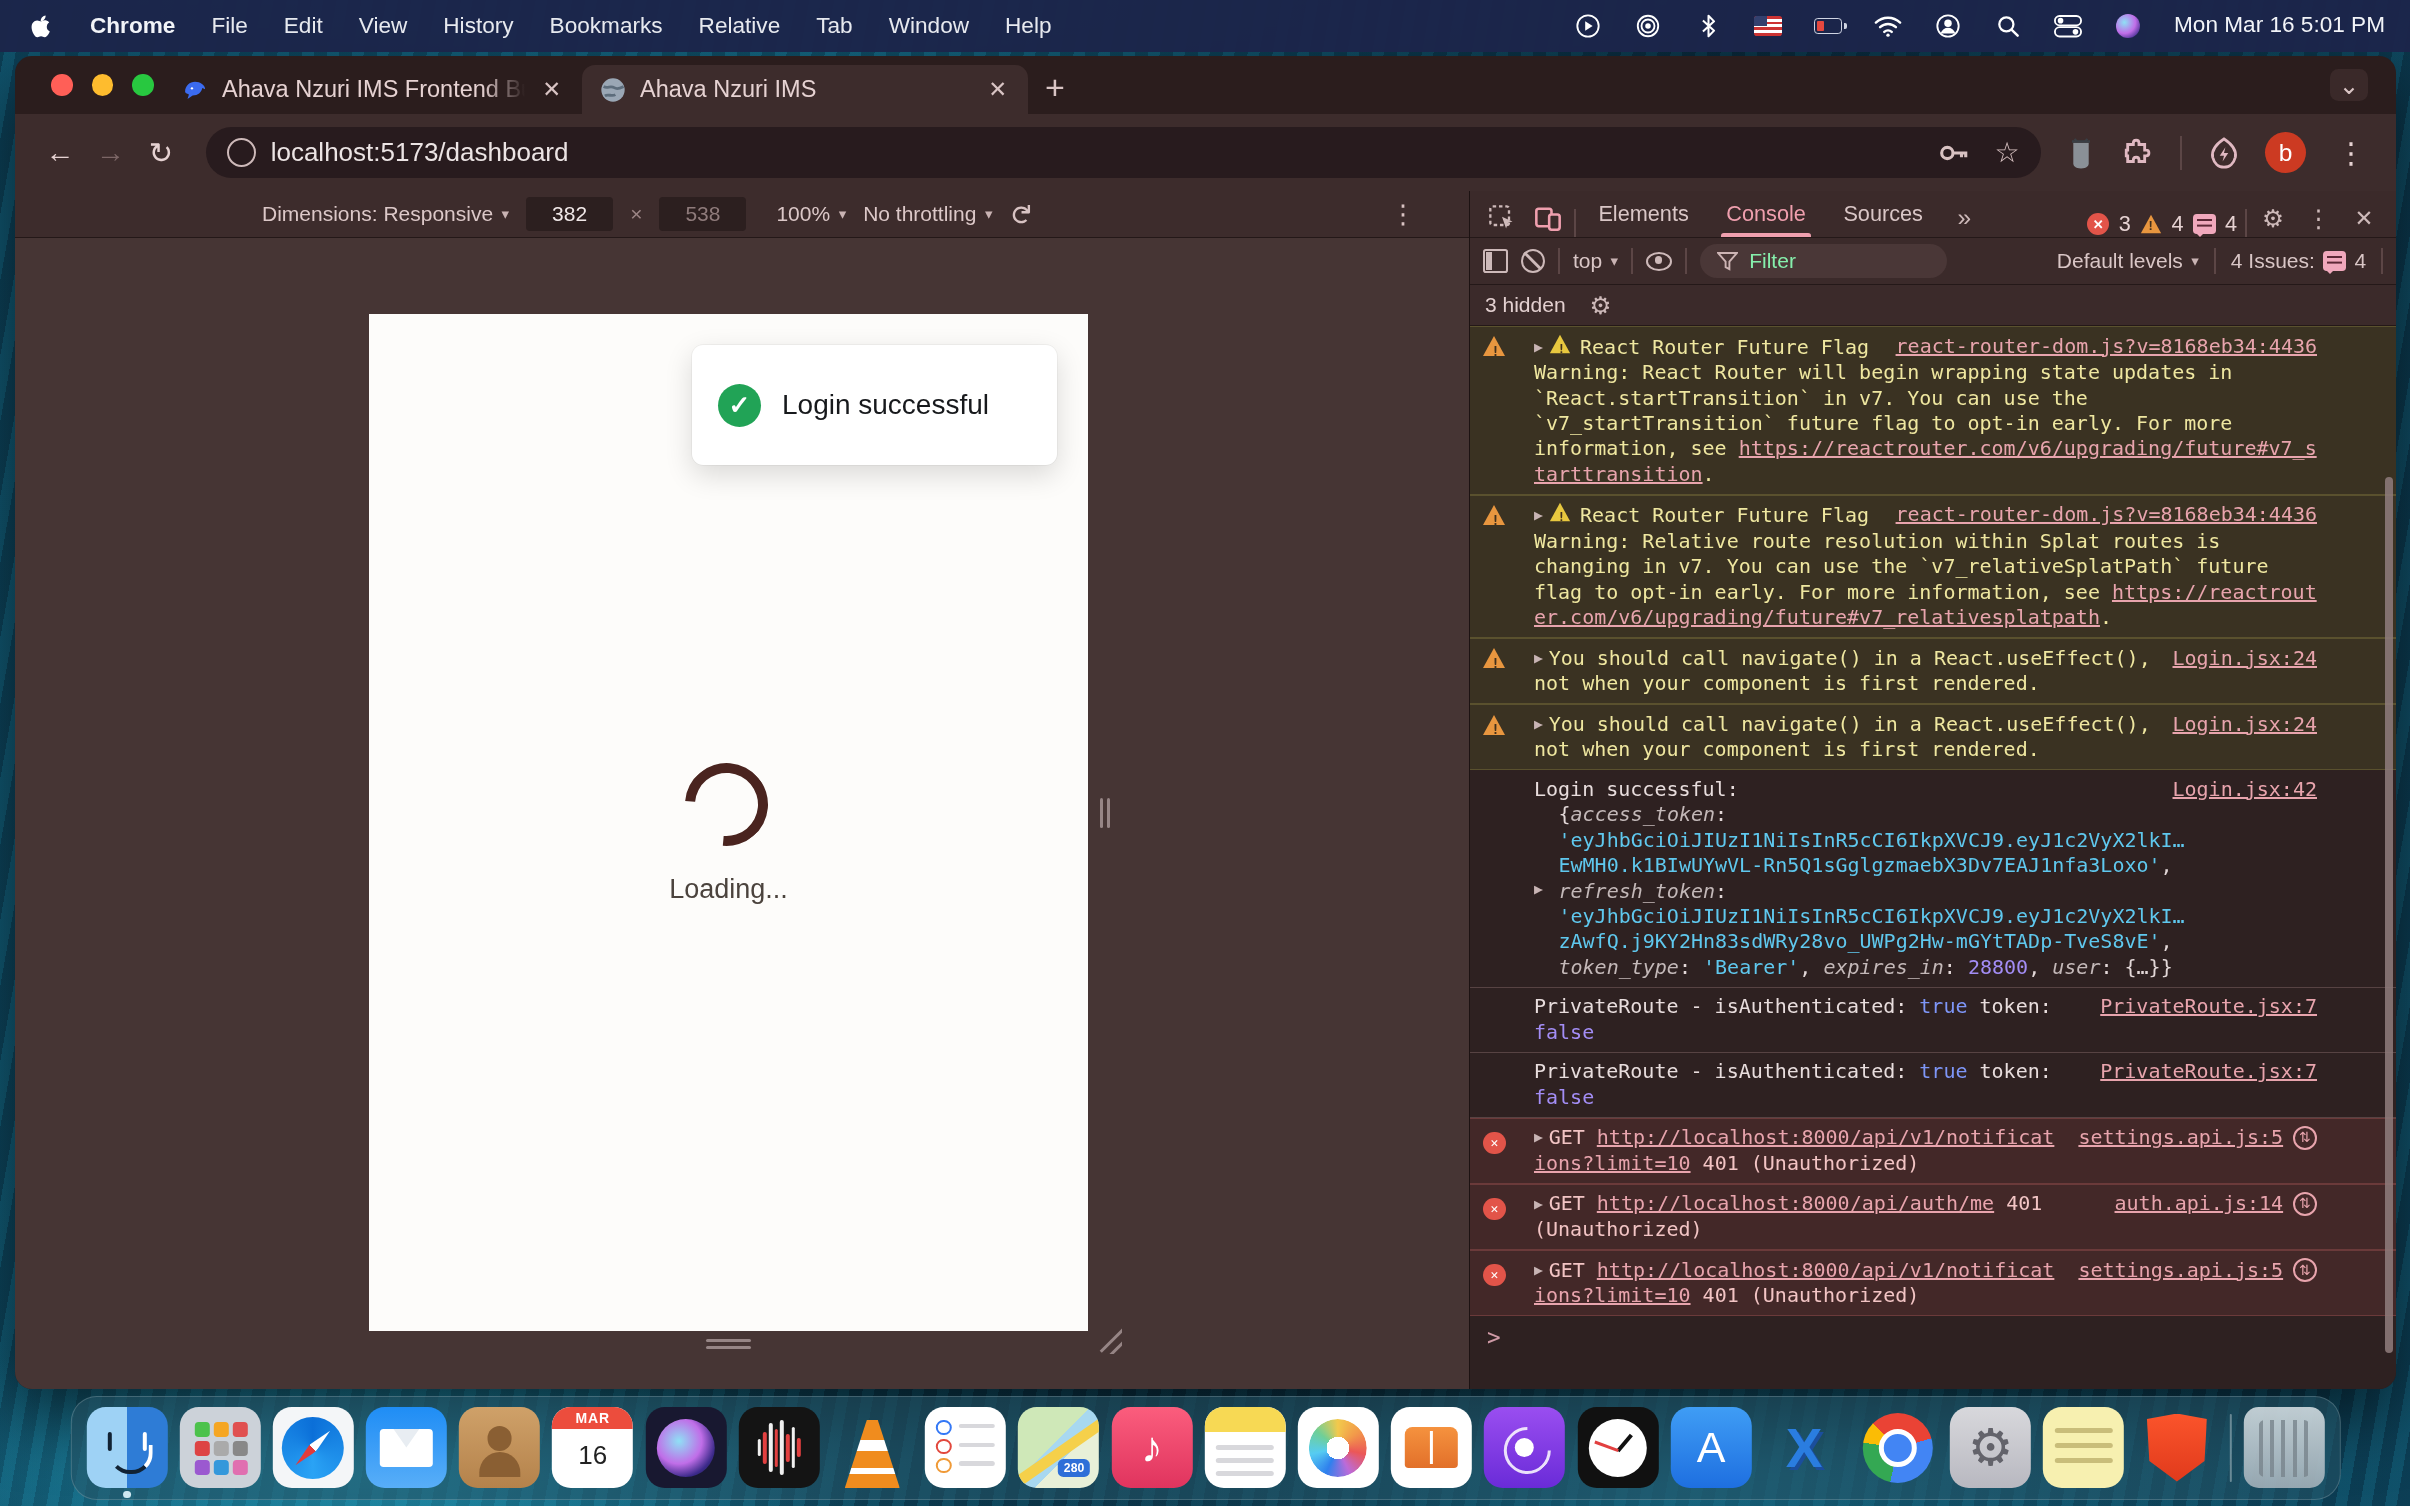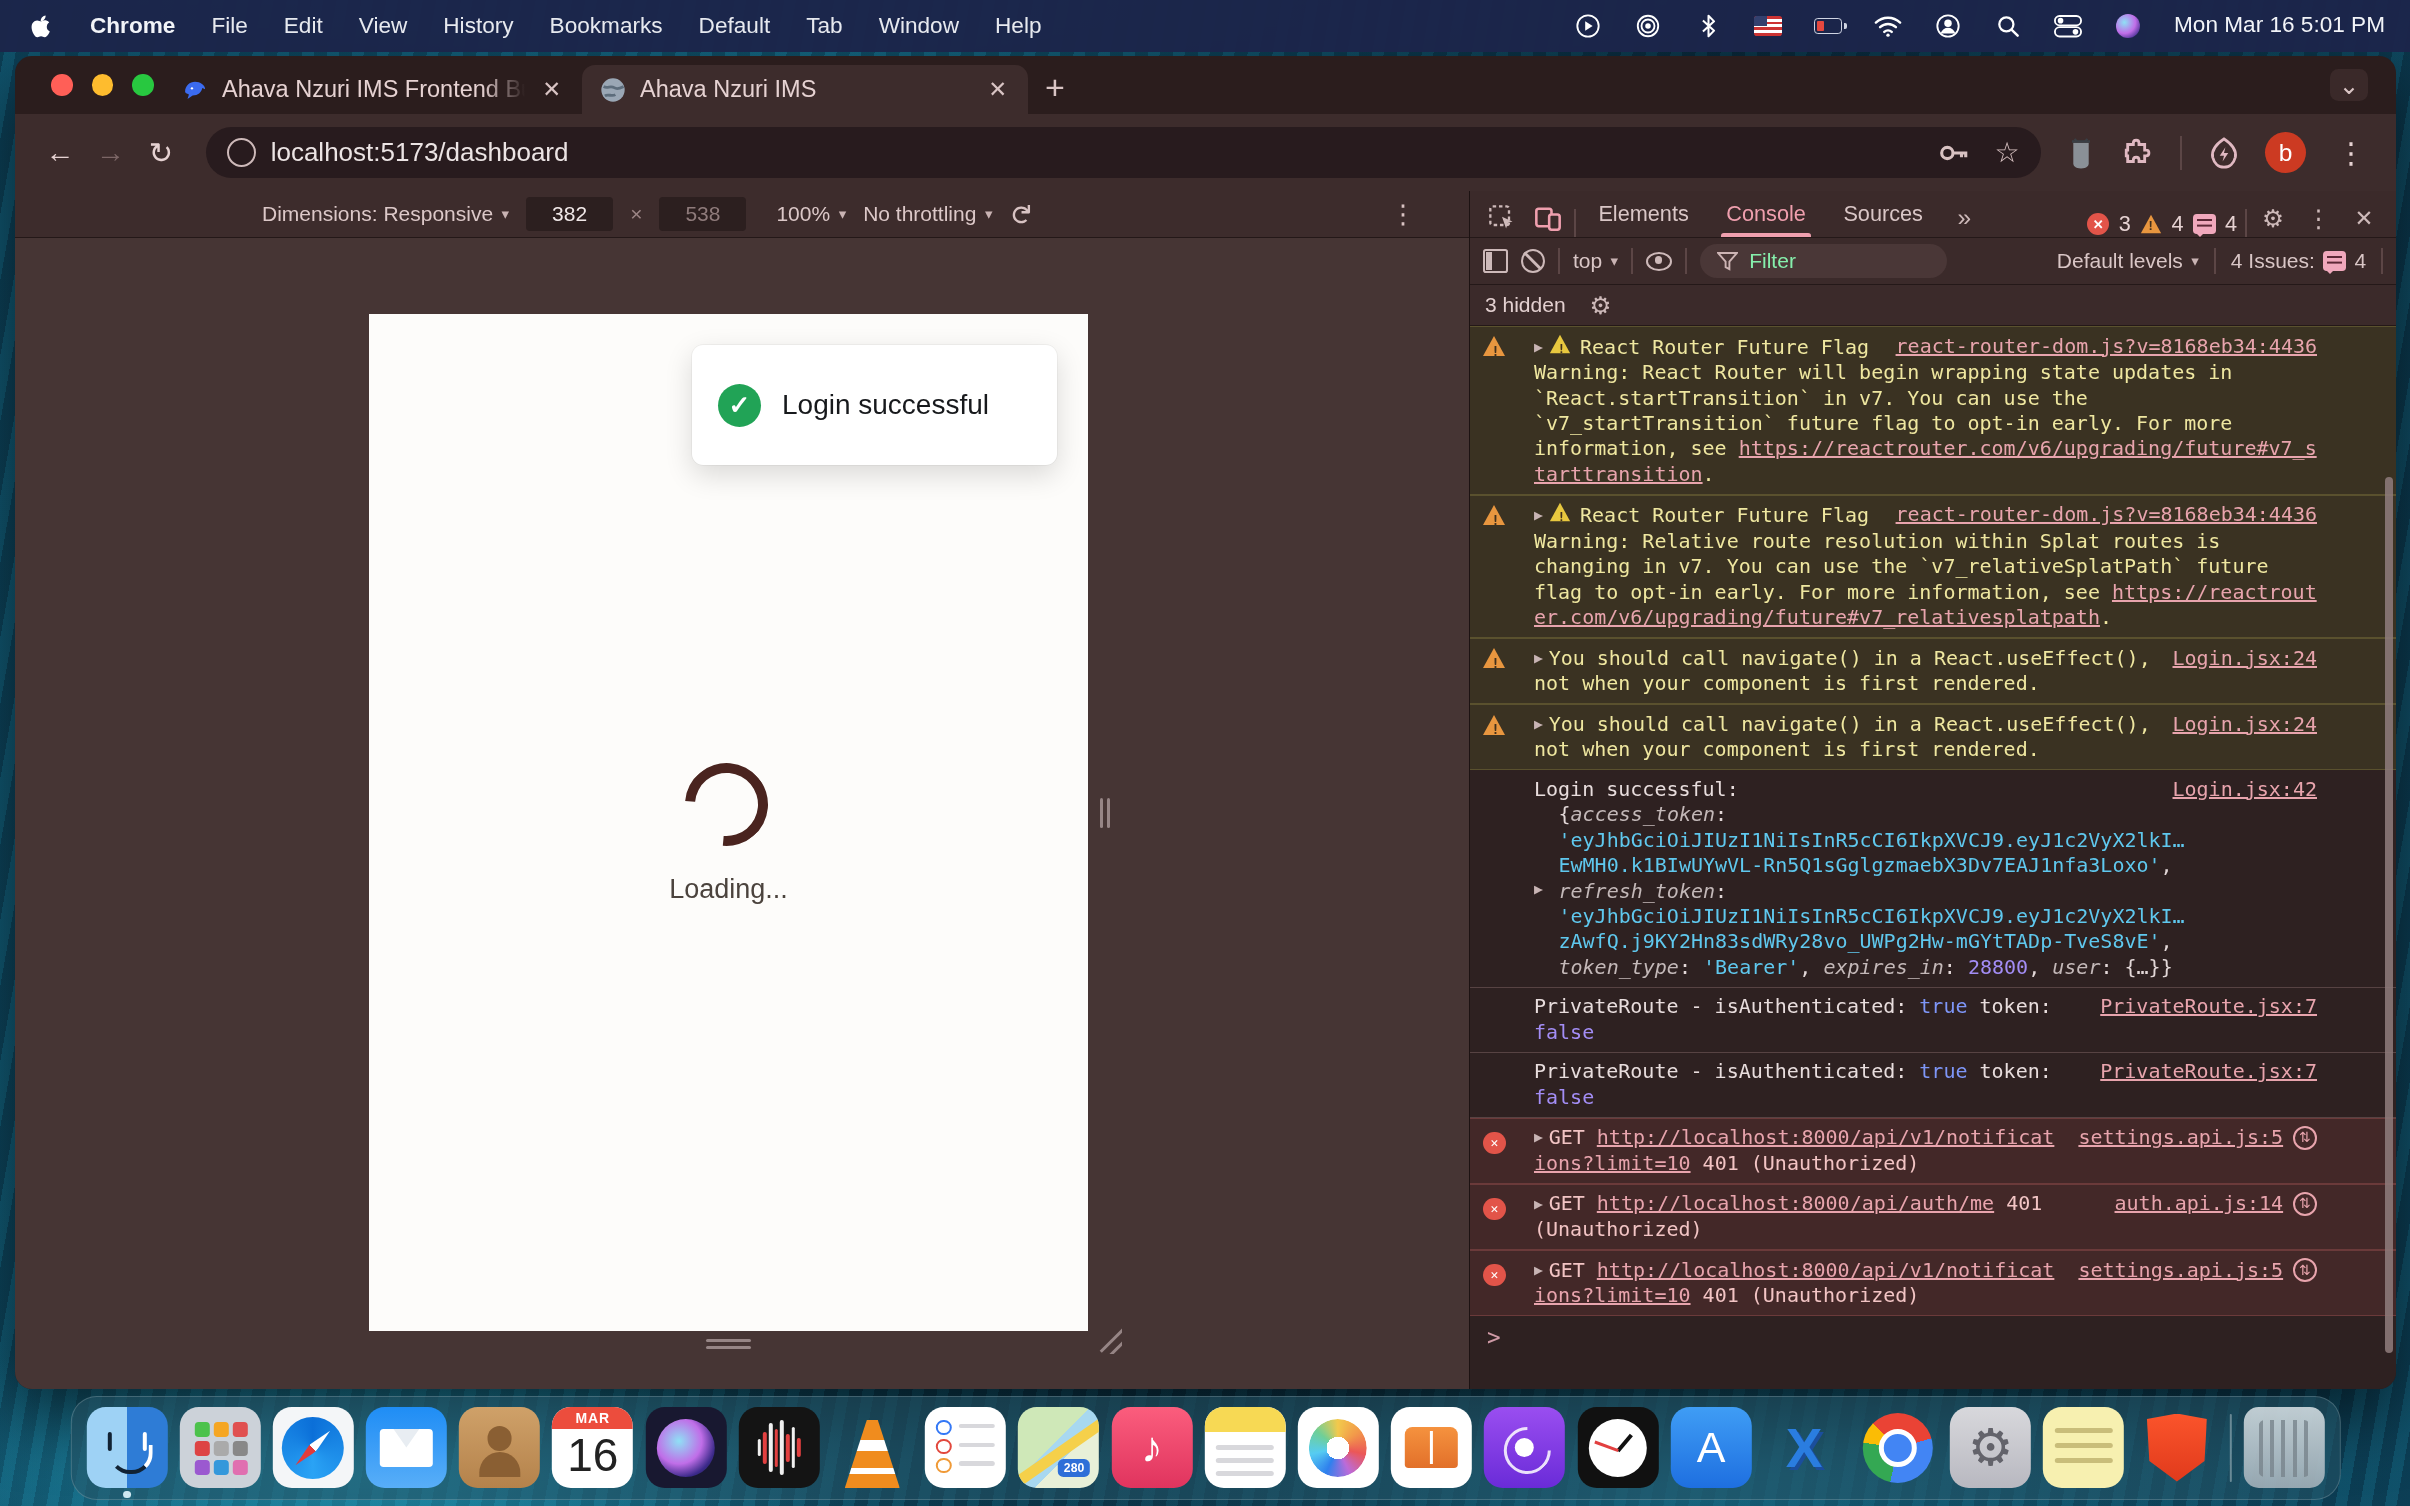--- a/index.html
+++ b/index.html
@@ -174,21 +174,21 @@
     transform:translate(-50%,-50%) rotate(45deg);clip-path:polygon(50% 0,100% 50%,50% 100%,0 50%)}
   .dk-mail{background:linear-gradient(#1f8df5,#58aef8);display:flex;align-items:center;justify-content:center}
   .dk-mail .env{width:53px;height:38px;background:#fff;border-radius:3.8px;position:relative;overflow:hidden}
   .dk-mail .env::after{content:"";position:absolute;left:0;top:-19px;width:53px;height:38px;background:#e8edf2;transform:rotate(0);
     clip-path:polygon(0 0,50% 100%,100% 0)}
   .dk-contacts{background:linear-gradient(#cfa169,#b4824b)}
   .dk-contacts::before{content:"";position:absolute;left:50%;top:19px;width:24.5px;height:24.5px;border-radius:50%;background:#8a5f33;transform:translateX(-50%)}
   .dk-contacts::after{content:"";position:absolute;left:50%;top:45px;width:41px;height:24.5px;border-radius:21px 21px 0 0;background:#8a5f33;transform:translateX(-50%)}
   .dk-cal{background:#fff;overflow:hidden;text-align:center}
   .dk-cal .mo{display:block;background:#ec4d3d;color:#fff;font-size:14px;font-weight:700;letter-spacing:0.9px;padding:2.8px 0}
-  .dk-cal .da{display:block;color:#222;font-size:46px;font-weight:300;line-height:53px}
+  .dk-cal .da{display:block;color:#222;font-size:26px;font-weight:300;line-height:53px}
   .dk-siri{background:#181830;display:flex;align-items:center;justify-content:center}
   .dk-siri .orb{width:58px;height:58px;border-radius:50%;background:radial-gradient(circle at 38% 38%,#8fe0f5,#c06ee8 45%,#3b2a8a 72%,#181830 100%)}
   .dk-vm{background:#141414;display:flex;align-items:center;justify-content:center;gap:1.9px}
   .dk-vm i{width:3.8px;background:#e24040;border-radius:1.9px}
   .dk-vm i:nth-child(odd){background:#f0f0f0}
   .dk-vlc{display:flex;align-items:flex-end;justify-content:center}
   .dk-vlc .cone{width:55px;height:68px;background:linear-gradient(#f08c1e 0 30%,#fff 30% 45%,#f08c1e 45% 70%,#fff 70% 80%,#f08c1e 80%);
     clip-path:polygon(40% 0,60% 0,100% 100%,0 100%)}
   .dk-rem{background:#fff;padding:13px 11.3px;display:flex;flex-direction:column;gap:11.3px}
   .dk-rem i{height:7.5px;display:block;position:relative}
@@ -247,21 +247,21 @@
           <svg width="22.6" height="26" viewBox="0 0 24 28">
             <path fill="#fff" d="M16.4 6.8c.9-1.1 1.5-2.6 1.3-4.1-1.3.1-2.9.9-3.8 2-0.8 1-1.6 2.6-1.4 4 1.5.1 3-.8 3.9-1.9zM19 14.8c0-3 2.5-4.4 2.6-4.5-1.4-2.1-3.6-2.4-4.4-2.4-1.9-.2-3.7 1.1-4.6 1.1-.9 0-2.4-1.1-4-1-2 0-3.9 1.2-5 3-2.1 3.7-.5 9.1 1.5 12.1 1 1.5 2.2 3.1 3.8 3 1.5-.1 2.1-1 3.9-1 1.8 0 2.3 1 4 1 1.6 0 2.7-1.5 3.7-2.9 1.2-1.7 1.6-3.3 1.7-3.4-.1-.1-3.2-1.3-3.2-5z"></path>
           </svg>
         </span>
       <span class="mb-app">Chrome</span>
       <span class="mb-item">File</span>
       <span class="mb-item">Edit</span>
       <span class="mb-item">View</span>
       <span class="mb-item">History</span>
       <span class="mb-item">Bookmarks</span>
-      <span class="mb-item">Default</span>
+      <span class="mb-item">Relative</span>
       <span class="mb-item">Tab</span>
       <span class="mb-item">Window</span>
       <span class="mb-item">Help</span>
     </div>
     <div class="mb-right">
       <span class="mb-ic">
           <svg width="26" height="26" viewBox="0 0 28 28">
             <circle cx="14" cy="14" r="11.5" fill="none" stroke="#fff" stroke-width="2"></circle>
             <path d="M11 9l8 5-8 5z" fill="#fff"></path>
           </svg>

